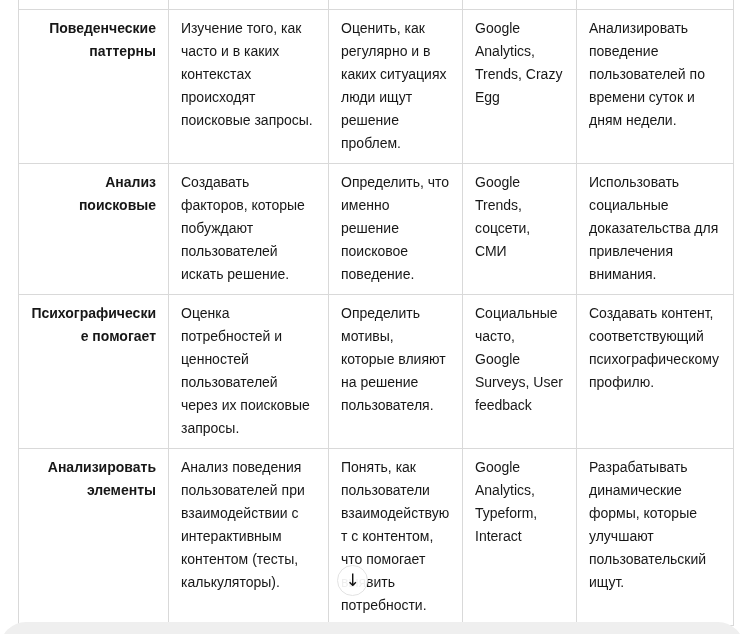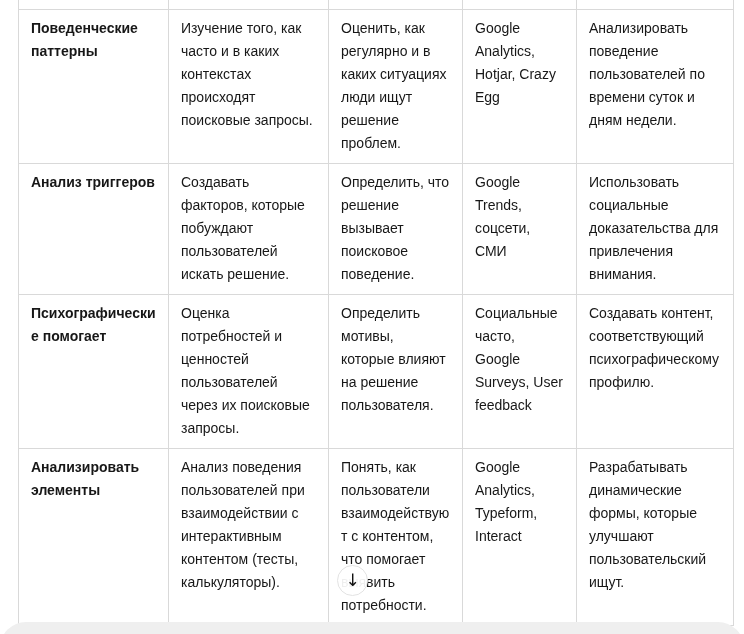--- a/index.html
+++ b/index.html
@@ -29,21 +29,21 @@
     padding: 7px 12px 8px 12px;
     font-size: 14px;
     line-height: 23px;
     color: #171717;
     word-wrap: break-word;
   }
   tr.partial-row td {
     height: 9px;
     padding: 0;
   }
-  td.row-header { font-weight: 700; }
+  td.row-header { font-weight: 700; text-align: right; }
 
   .scroll-btn {
     position: absolute;
     left: 337px;
     top: 565px;
     width: 31px;
     height: 31px;
     border-radius: 50%;
     background: rgba(255, 255, 255, 0.93);
     border: 1px solid #e3e3e3;
@@ -87,27 +87,27 @@
         <td></td>
         <td></td>
         <td></td>
         <td></td>
         <td></td>
       </tr>
       <tr>
         <td class="row-header">Поведенческие паттерны</td>
         <td>Изучение того, как часто и в каких контекстах происходят поисковые запросы.</td>
         <td>Оценить, как регулярно и в каких ситуациях люди ищут решение проблем.</td>
-        <td>Google Analytics, Hotjar, Crazy Egg</td>
+        <td>Google Analytics, Trends, Crazy Egg</td>
         <td>Анализировать поведение пользователей по времени суток и дням недели.</td>
       </tr>
       <tr>
-        <td class="row-header">Анализ триггеров</td>
+        <td class="row-header">Анализ поисковые</td>
         <td>Создавать факторов, которые побуждают пользователей искать решение.</td>
-        <td>Определить, что решение вызывает поисковое поведение.</td>
+        <td>Определить, что именно решение поисковое поведение.</td>
         <td>Google Trends, соцсети, СМИ</td>
         <td>Использовать социальные доказательства для привлечения внимания.</td>
       </tr>
       <tr>
         <td class="row-header">Психографические помогает</td>
         <td>Оценка потребностей и ценностей пользователей через их поисковые запросы.</td>
         <td>Определить мотивы, которые влияют на решение пользователя.</td>
         <td>Социальные часто, Google Surveys, User feedback</td>
         <td>Создавать контент, соответствующий психографическому профилю.</td>
       </tr>

